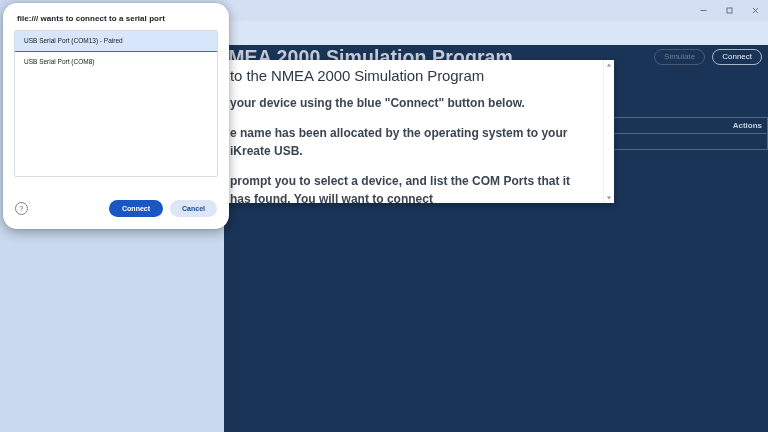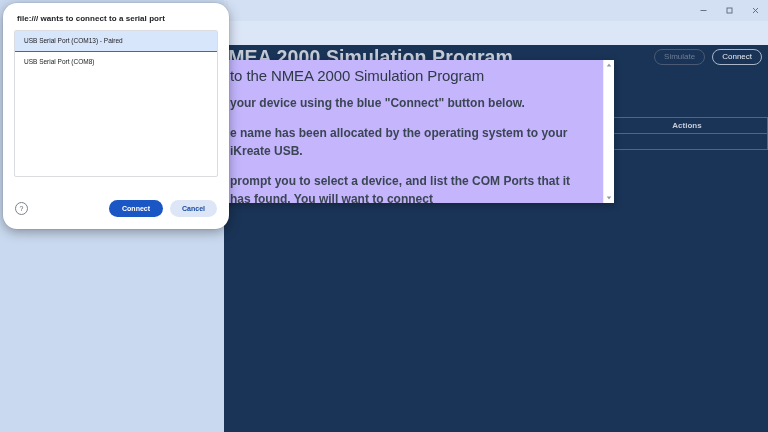--- a/index.html
+++ b/index.html
@@ -166,35 +166,35 @@
     left: 382px;
     top: 72px;
     width: 162px;
     border: 1px solid #53657f;
     border-collapse: collapse;
     font-size: 8px;
   }
   .data-table th, .data-table td {
     border: 1px solid #53657f;
     color: #c5cdda;
-    text-align: center;
+    text-align: right;
     padding: 2px 5px;
     height: 11px;
     font-weight: 600;
   }
   .data-table td { height: 11px; }
 
   
   .modal {
     position: absolute;
     left: -40px;
     top: 15px;
     width: 430px;
     height: 143px;
-    background: #c4b5fd;
+    background: #ffffff;
     box-shadow: 0 2px 7px rgba(0,0,0,.3);
     overflow: hidden;
   }
   .modal-inner {
     padding: 7px 22px 0 46px;
     box-sizing: border-box;
   }
   .modal h1 {
     margin: 0 0 10px 0;
     font-size: 15px;

